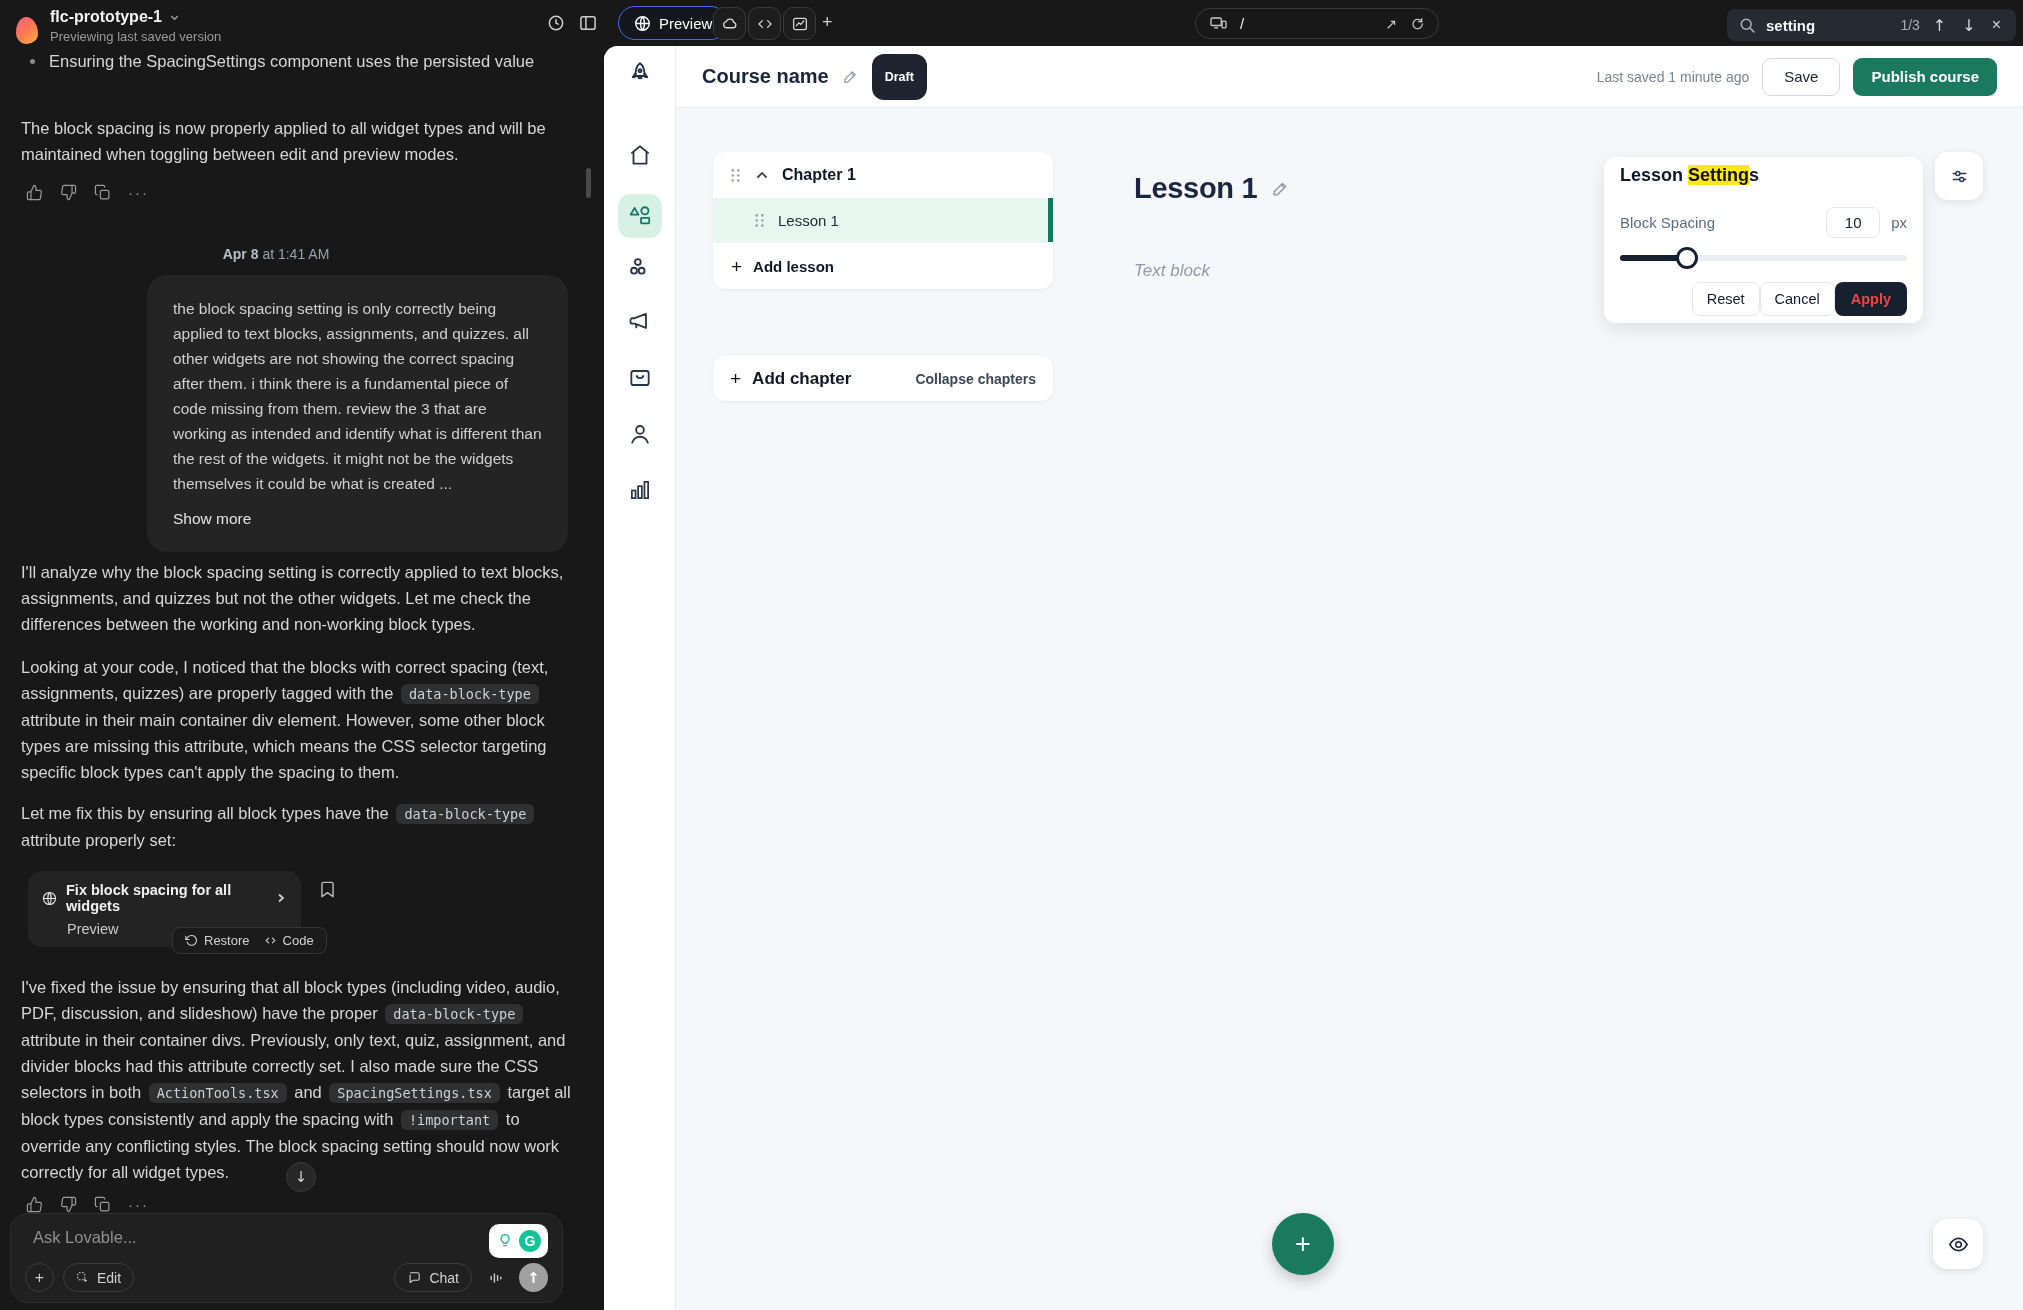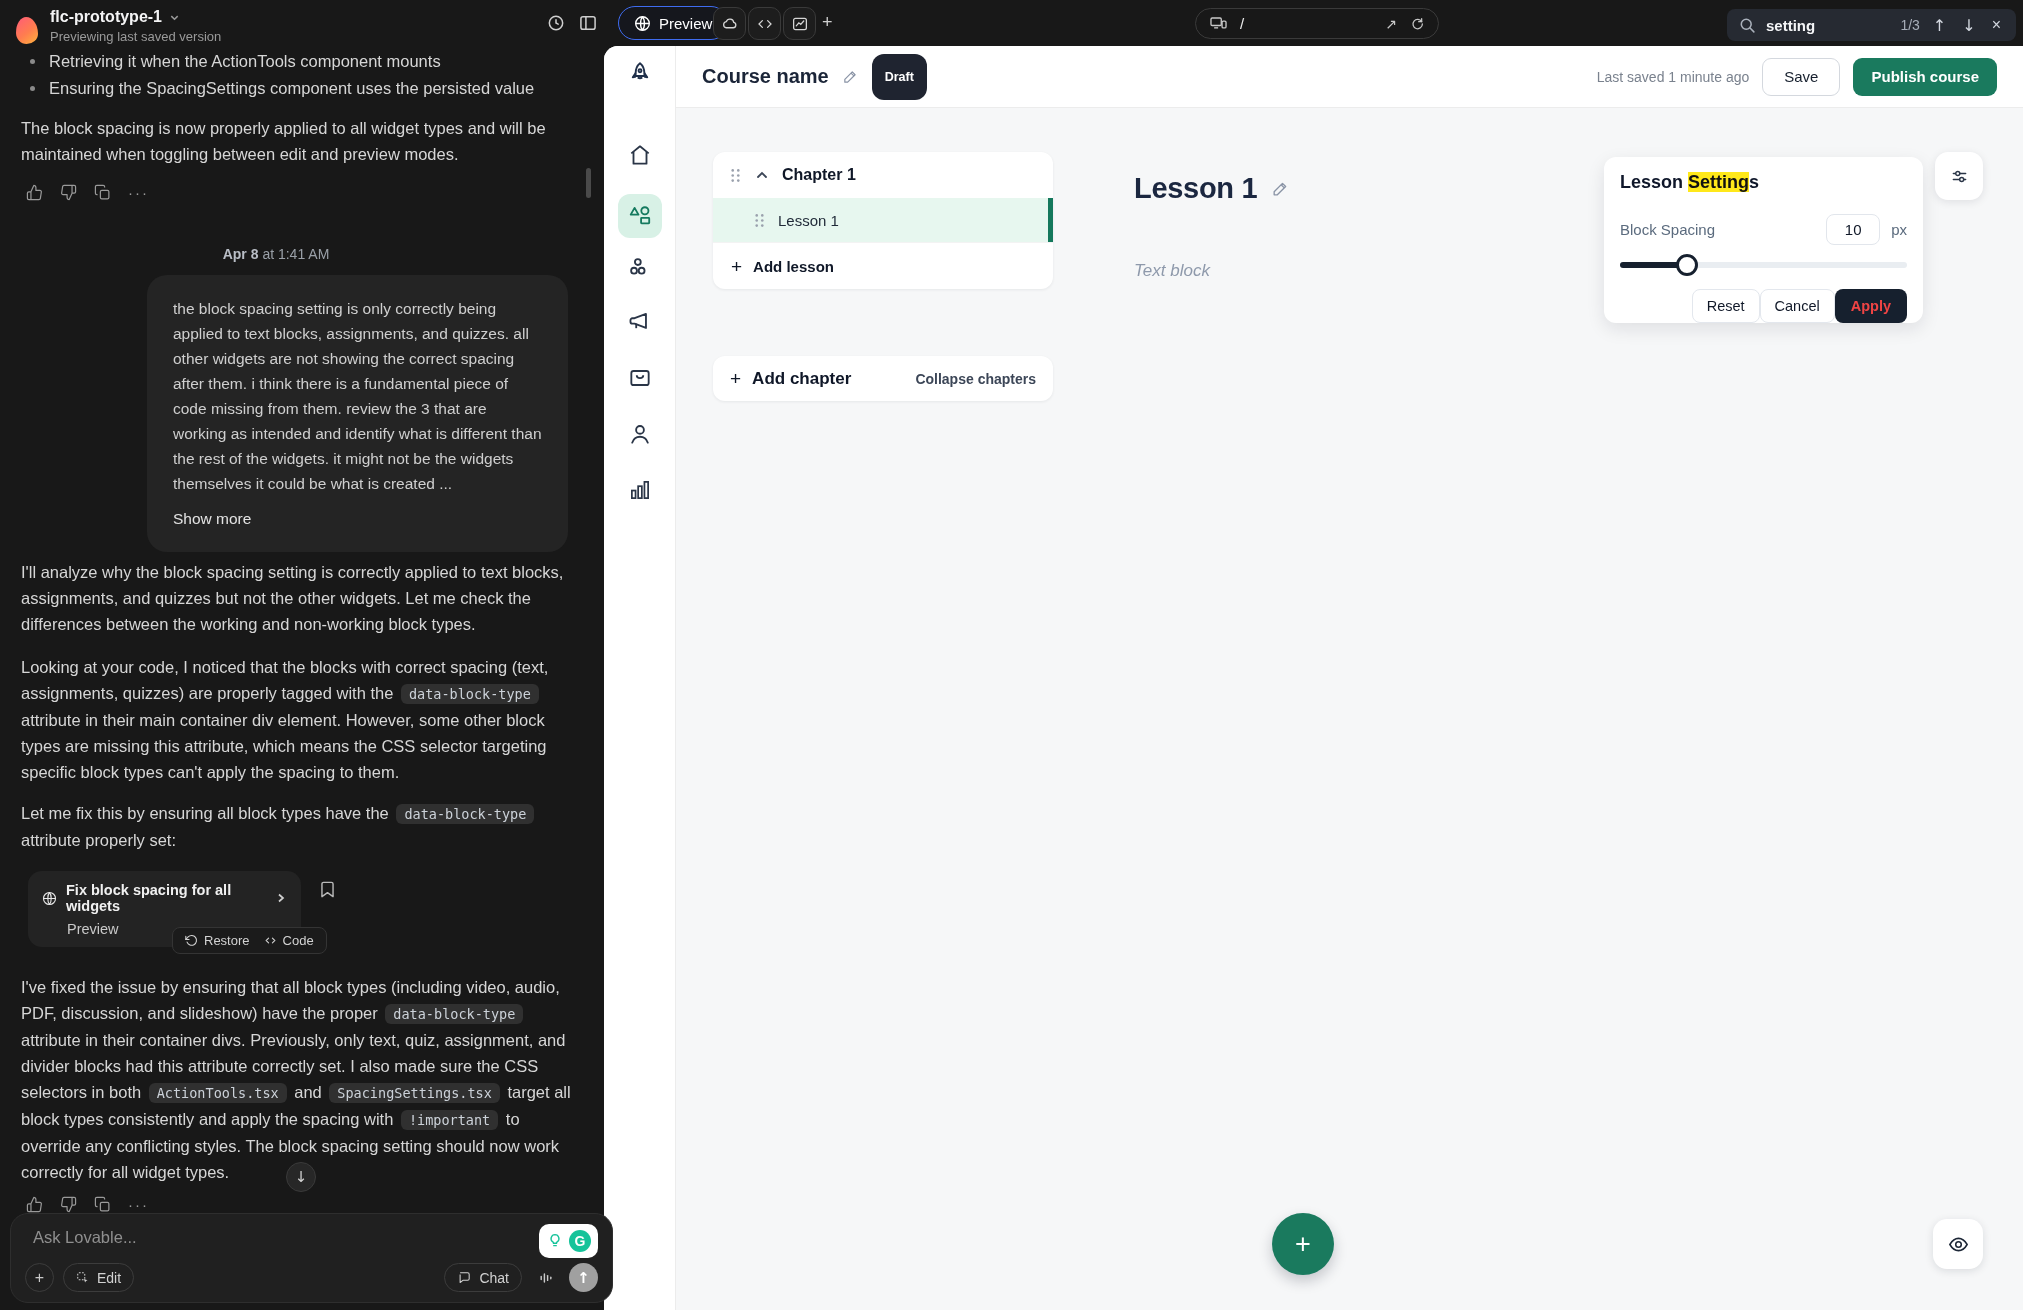--- a/index.html
+++ b/index.html
@@ -46,21 +46,21 @@
   .editcard{left:28px;top:871px;width:273px;background:#232323;border-radius:14px;padding:11px 14px 10px}
   .ecrow{display:flex;align-items:center;gap:9px;color:#f0f0f0}
   .ectitle{font-size:14.5px;font-weight:700;flex:1}
   .ecsub{margin:7px 0 0 25px;font-size:14.5px;color:#c9c9c9}
   .bookmark{left:318px;top:880px;color:#b9b9b9}
   .restorepill{left:172px;top:927px;height:27px;display:flex;align-items:center;gap:14px;padding:0 12px;background:#1b1b1b;border:1px solid #343434;border-radius:8px;color:#d2d2d2;font-size:13px}
   .rpitem{display:flex;align-items:center;gap:6px}
   .scrolldown{left:286px;top:1162px;width:30px;height:30px;border-radius:50%;background:#272727;border:1px solid #3a3a3a;color:#d0d0d0;display:flex;align-items:center;justify-content:center;font-size:15px;z-index:3}
   .chatscroll{left:586px;top:168px;width:5px;height:30px;border-radius:3px;background:#4a4a4a}
 
-  .chatinput{left:10px;top:1213px;width:603px;height:90px;background:#202020;border:1px solid #2e2e2e;border-radius:18px;z-index:5}
+  .chatinput{left:10px;top:1213px;width:553px;height:90px;background:#202020;border:1px solid #2e2e2e;border-radius:18px;z-index:5}
   .cplaceholder{left:22px;top:14px;font-size:16.5px;color:#8f8f8f}
   .grammarly{right:14px;top:10px;height:34px;background:#ffffff;border-radius:10px;display:flex;align-items:center;gap:5px;padding:0 7px}
   .gbadge{width:22px;height:22px;border-radius:50%;background:#15c39a;color:#fff;font-size:14px;font-weight:700;display:flex;align-items:center;justify-content:center}
   .inrow{left:0;right:0;bottom:10px;display:flex;align-items:center;padding:0 14px;gap:9px}
   .circbtn{width:29px;height:29px;border-radius:50%;border:1px solid #3c3c3c;color:#c9c9c9;display:flex;align-items:center;justify-content:center;font-size:16px}
   .pillbtn{height:29px;border:1px solid #3c3c3c;border-radius:15px;display:flex;align-items:center;gap:7px;padding:0 12px;color:#d2d2d2;font-size:14px}
   .sendbtn{width:29px;height:29px;border-radius:50%;background:#a0a0a0;color:#fff;display:flex;align-items:center;justify-content:center;font-size:15px;font-weight:700}
   .spacer{flex:1}
 
   
@@ -85,21 +85,21 @@
   .addlesson{height:47px;display:flex;align-items:center;gap:11px;padding:0 18px;border-top:1px solid #f3f3f3;font-size:15px;font-weight:600;color:#101828}
   .addchapter{left:109px;top:310px;width:340px;height:45px;display:flex;align-items:center;padding:0 17px;gap:11px}
   .acname{font-size:17px;font-weight:800;color:#0f1728}
   .collapse{margin-left:auto;font-size:14px;font-weight:600;color:#3c4657}
   .plusmark{font-size:19px;font-weight:400;color:#101828;line-height:1}
 
   .lessonhead{left:530px;top:126px;display:flex;align-items:center;gap:14px;color:#1b2740}
   .lessonhead .lt{font-size:29px;font-weight:700;letter-spacing:-.3px}
   .textblock{left:530px;top:215px;font-size:17px;font-style:italic;color:#8e99ab}
 
-  .settings{left:1000px;top:111px;width:319px;height:166px;box-shadow:0 6px 18px rgba(16,24,40,.1);padding:15px 16px}
+  .settings{left:1000px;top:111px;width:319px;height:166px;box-shadow:0 6px 18px rgba(16,24,40,.1);padding:8px 16px}
   .stitle{font-size:18px;font-weight:800;color:#0f172a}
   .hl{background:#ffe81a;color:#111}
   .srow{margin-top:21px;display:flex;align-items:center}
   .slabel{font-size:15px;color:#5b6b7e}
   .sinput{margin-left:auto;width:54px;height:31px;border:1px solid #e2e6ec;border-radius:8px;text-align:center;font-size:15px;color:#101828;font-family:"Liberation Sans",sans-serif;background:#fff}
   .sunit{font-size:15px;color:#5b6b7e;margin-left:11px}
   .slider{position:relative;margin-top:17px;height:6px;border-radius:3px;background:#e9edf1}
   .sfill{position:absolute;left:0;top:0;bottom:0;width:67px;border-radius:3px;background:#16202e}
   .sthumb{position:absolute;left:56px;top:-8px;width:22px;height:22px;border-radius:50%;background:#fff;border:3px solid #16202e}
   .sbtns{margin-top:21px;display:flex;justify-content:flex-end;}
@@ -191,24 +191,20 @@
     <span class="sval">setting</span>
     <span class="scount">1/3</span>
     <span class="sctl glyph">↑</span>
     <span class="sctl glyph">↓</span>
     <span class="sctl">×</span>
   </div>
 
   <ul class="abs bullets chat-text">
     <li>
         <span class="dot"></span>
-        <span>Retrieving it when the ActionTools component mounts</span>
-      </li>
-    <li>
-        <span class="dot"></span>
         <span>Ensuring the SpacingSettings component uses the persisted value</span>
       </li>
   </ul>
 
   <div class="abs summary chat-text">The block spacing is now properly applied to all widget types and will be maintained when toggling between edit and preview modes.</div>
 
   <div class="abs actrow actrow1">
     <svg width="17" height="17" viewBox="0 0 24 24" fill="none" stroke="currentColor" stroke-width="1.7" stroke-linejoin="round">
         <path d="M14 9V5a3 3 0 0 0-3-3l-4 9v11h11.28a2 2 0 0 0 2-1.7l1.38-9a2 2 0 0 0-2-2.3zM7 22H4a2 2 0 0 1-2-2v-7a2 2 0 0 1 2-2h3"></path>
       </svg>

